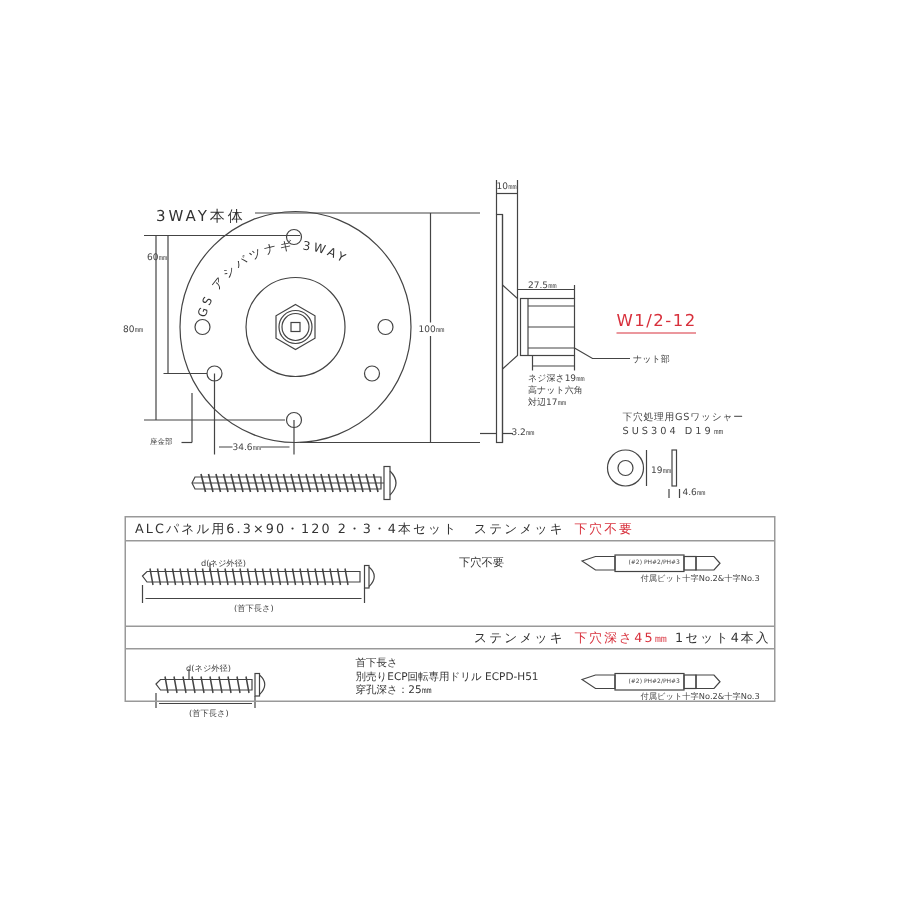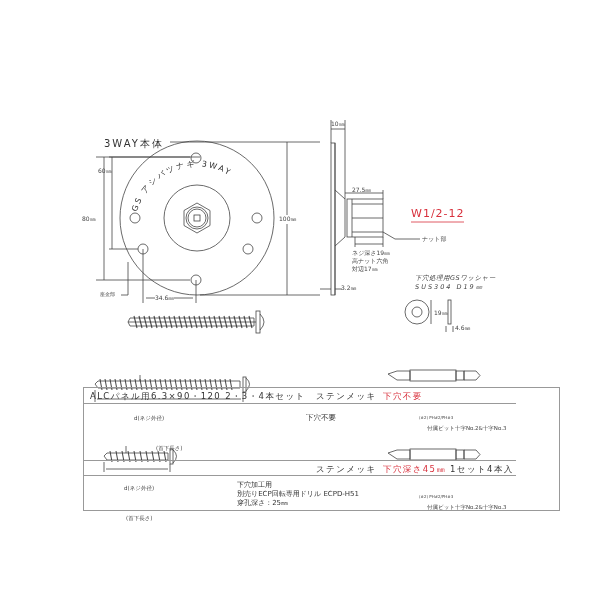--- a/index.html
+++ b/index.html
@@ -2,22 +2,22 @@
 <html><head>
 <meta charset="utf-8">
 <style>
   html, body { margin:0; padding:0; background:#ffffff; }
   body { width:600px; height:600px; position:relative; overflow:hidden;
          font-family:"DejaVu Sans", sans-serif; color:#333; }
   .abs { position:absolute; }
   svg text { font-family:"DejaVu Sans", sans-serif; }
   .title { left:104px; top:137px; font-size:10px; letter-spacing:2px; color:#333; }
   .red { color:#d8303c; }
-  .table { position:absolute; left:83px; top:344px; width:477px; height:124px;
-           border:1px solid #999; box-sizing:border-box;margin-top:43px; }
+  .table { position:absolute; left:83px; top:344px; width:434px; height:124px;
+           border:1px solid #999; box-sizing:border-box; }
   .row-head { position:absolute; left:0; width:432px; height:16px;
               border-bottom:1px solid #999; font-size:8.5px; letter-spacing:1.4px;
               line-height:16px; box-sizing:border-box; }
   .row-head span { position:absolute; top:0; white-space:nowrap; }
   .note { font-size:7.5px; color:#333; white-space:nowrap; }
   .small { font-size:5.5px; color:#444; white-space:nowrap; }
 </style>
 </head>
 <body>
 
@@ -162,21 +162,21 @@
 <div class="abs small" style="left:331px;top:120px;font-size:6px;">10㎜</div>
 <div class="abs small" style="left:352px;top:186px;font-size:6px;">27.5㎜</div>
 <div class="abs small" style="left:341px;top:284px;font-size:6px;">3.2㎜</div>
 <div class="abs" style="left:411px;top:207px;font-size:11px;letter-spacing:1px;color:#d8303c;">W1/2-12</div>
 <div class="abs small" style="left:422px;top:235px;font-size:6px;">ナット部</div>
 <div class="abs small" style="left:352px;top:249px;font-size:6px;line-height:8px;">
   <div>ネジ深さ19㎜</div>
   <div>高ナット六角</div>
   <div>対辺17㎜</div>
 </div>
-<div class="abs small" style="left:415px;top:274px;font-size:6.5px;letter-spacing:0.5px;line-height:9px;font-style:italic;">
+<div class="abs small" style="left:415px;top:274px;font-size:6.5px;letter-spacing:0.5px;line-height:9px;">
   <div>下穴処理用GSワッシャー</div>
   <div style="letter-spacing:2px">SUS304 D19㎜</div>
 </div>
 <div class="abs small" style="left:434px;top:309px;font-size:6px;">19㎜</div>
 <div class="abs small" style="left:455px;top:324px;font-size:6px;">4.6㎜</div>
 
 <div class="table">
 
   <div class="row-head" style="top:0;">
     <span style="left:6px;">ALCパネル用6.3×90・120 2・3・4本セット</span>
@@ -188,21 +188,21 @@
   <div class="abs small" style="left:72px;top:57px;">(首下長さ)</div>
   <div class="abs small" style="left:343px;top:37px;">付属ビット十字No.2&amp;十字No.3</div>
   <div class="abs small" style="left:335px;top:27px;font-size:4px;">(#2) PH#2/PH#3</div>
 
   <div class="row-head" style="top:72px;border-top:1px solid #999;">
     <span style="left:232px;">ステンメッキ</span>
     <span style="left:299px;" class="red">下穴深さ45㎜</span>
     <span style="left:366px;">1セット4本入</span>
   </div>
   <div class="abs note" style="left:153px;top:93px;line-height:9px;font-size:7px;">
-    <div>下穴加工用</div>
+    <div>首下長さ</div>
     <div>別売りECP回転専用ドリル ECPD-H51</div>
     <div>穿孔深さ：25㎜</div>
   </div>
   <div class="abs small" style="left:40px;top:97px;">d(ネジ外径)</div>
   <div class="abs small" style="left:42px;top:127px;">(首下長さ)</div>
   <div class="abs small" style="left:343px;top:116px;">付属ビット十字No.2&amp;十字No.3</div>
   <div class="abs small" style="left:335px;top:106px;font-size:4px;">(#2) PH#2/PH#3</div>
 </div>
 
 </body></html>

